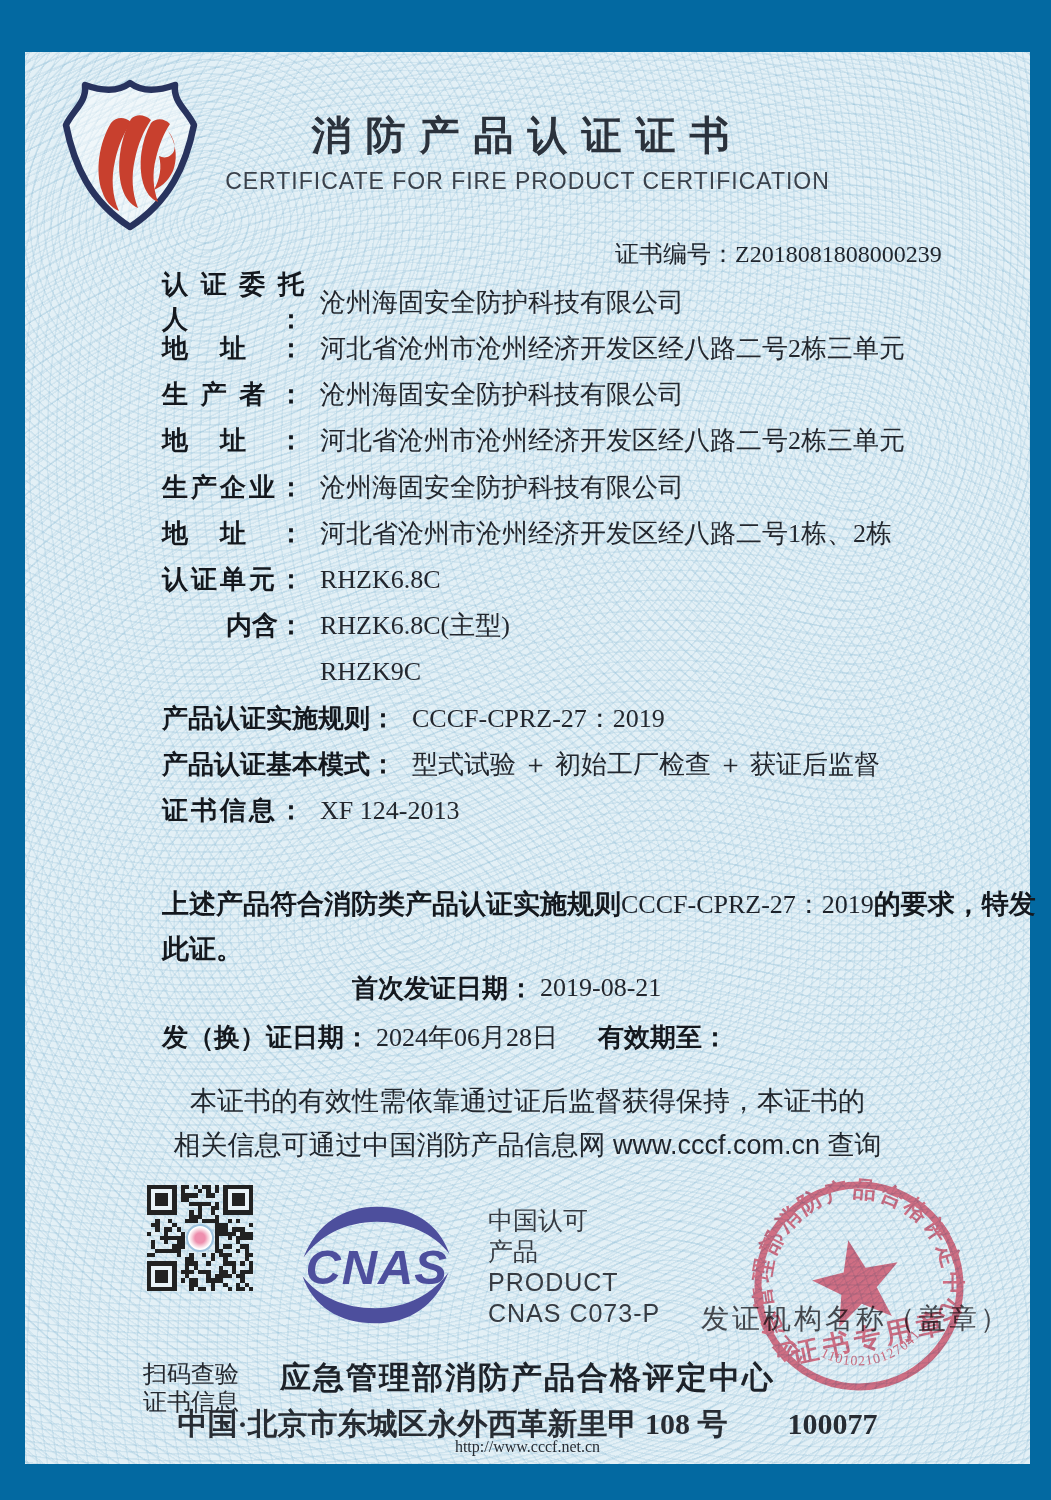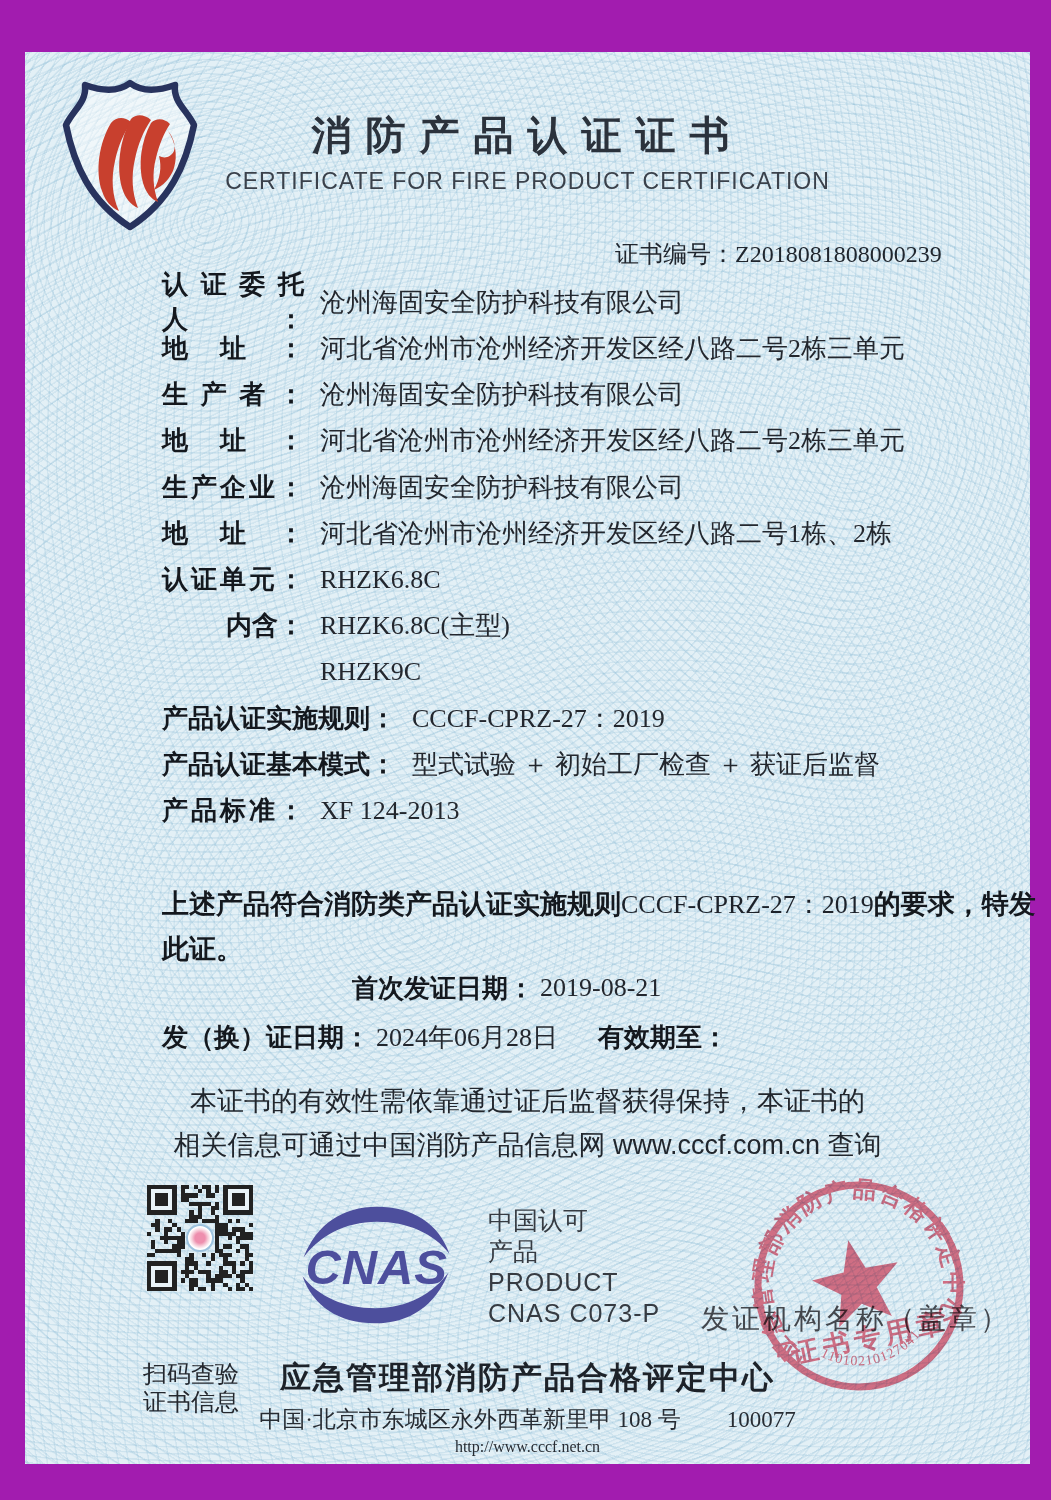--- a/index.html
+++ b/index.html
@@ -1,16 +1,16 @@
 <!DOCTYPE html>
 <html><head>
 <meta charset="utf-8">
 <style>
   html,body{margin:0;padding:0;background:#ffffff;}
-  .page{position:relative;width:1051px;height:1500px;background:#a21caf;overflow:hidden;
+  .page{position:relative;width:1051px;height:1500px;background:#0369a1;overflow:hidden;
         font-family:"Liberation Serif","DejaVu Serif",serif;color:#1d222a;}
   .panel{position:absolute;left:25px;top:52px;width:1005px;height:1412px;
      background-color:#e3f0f6;
      background-image:
        repeating-radial-gradient(circle at 18% 12%, rgba(122,176,206,.20) 0 1px, rgba(255,255,255,0) 2px 7px),
        repeating-radial-gradient(circle at 82% 28%, rgba(122,176,206,.18) 0 1px, rgba(255,255,255,0) 2px 9px),
        repeating-radial-gradient(circle at 38% 62%, rgba(122,176,206,.16) 0 1px, rgba(255,255,255,0) 2px 8px),
        repeating-radial-gradient(circle at 64% 92%, rgba(122,176,206,.18) 0 1px, rgba(255,255,255,0) 2px 10px);}
   .logo{position:absolute;left:30px;top:20px;width:150px;height:166px;}
   .title-cn{position:absolute;left:0;top:56px;width:100%;text-align:center;
@@ -45,21 +45,21 @@
       font-family:"Liberation Sans","DejaVu Sans",sans-serif;}
   .cnas-svg{position:absolute;left:271px;top:1146px;width:160px;height:134px;}
   .cnas-text{position:absolute;left:463px;top:1153px;font-size:25px;line-height:31px;color:#363b42;}
   .cnas-text .lat{font-family:"Liberation Sans","DejaVu Sans",sans-serif;letter-spacing:1px;}
   .issuer-line{position:absolute;left:676px;top:1212px;font-size:28px;letter-spacing:3px;color:#43474d;margin-top:36px;}
   .stamp{position:absolute;left:718px;top:1118px;width:232px;height:232px;
       transform:rotate(-12deg);mix-blend-mode:multiply;opacity:.92;}
   .footer-org{position:absolute;left:0;top:1305px;width:100%;text-align:center;
       font-family:"Liberation Sans","DejaVu Sans",sans-serif;
       font-size:31px;font-weight:bold;letter-spacing:2px;color:#1d2229;}
-  .footer-addr{position:absolute;left:0;top:1352px;width:100%;text-align:center;font-size:23px;color:#272c33;}
+  .footer-addr{position:absolute;left:0;top:1352px;width:100%;text-align:center;font-size:30px;color:#272c33;font-weight:bold;}
   .footer-url{position:absolute;left:0;top:1386px;width:100%;text-align:center;font-size:16px;color:#272c33;}
 </style>
 </head>
 <body>
 
 <div class="page">
   <div class="panel">
 
     <svg class="logo" viewBox="0 0 150 160">
       <path d="M75 8 C62 18 44 15 30 10 C32 27 18 35 11 50 C19 90 35 126 75 152 C115 126 131 90 139 50 C132 35 118 27 120 10 C106 15 88 18 75 8 Z" fill="rgba(255,255,255,0.45)" stroke="#28335e" stroke-width="6.5" stroke-linejoin="round"></path>
@@ -117,21 +117,21 @@
         </div>
         <div class="row">
           <span class="lab ">产品认证实施规则：</span>
           <span class="val">CCCF-CPRZ-27：2019</span>
         </div>
         <div class="row">
           <span class="lab ">产品认证基本模式：</span>
           <span class="val">型式试验 ＋ 初始工厂检查 ＋ 获证后监督</span>
         </div>
         <div class="row">
-          <span class="lab justify">产品标准：</span>
+          <span class="lab justify">证书信息：</span>
           <span class="val">XF 124-2013</span>
         </div>
       </div>
 
     <div class="statement" id="statement"><span class="b">上述产品符合消防类产品认证实施规则</span><span>CCCF-CPRZ-27：2019</span><span class="b">的要求，特发此证。</span></div>
 
     <div class="first-issue">
       <span class="blab">首次发证日期：</span>
       <span class="dval">2019-08-21</span>
     </div>

